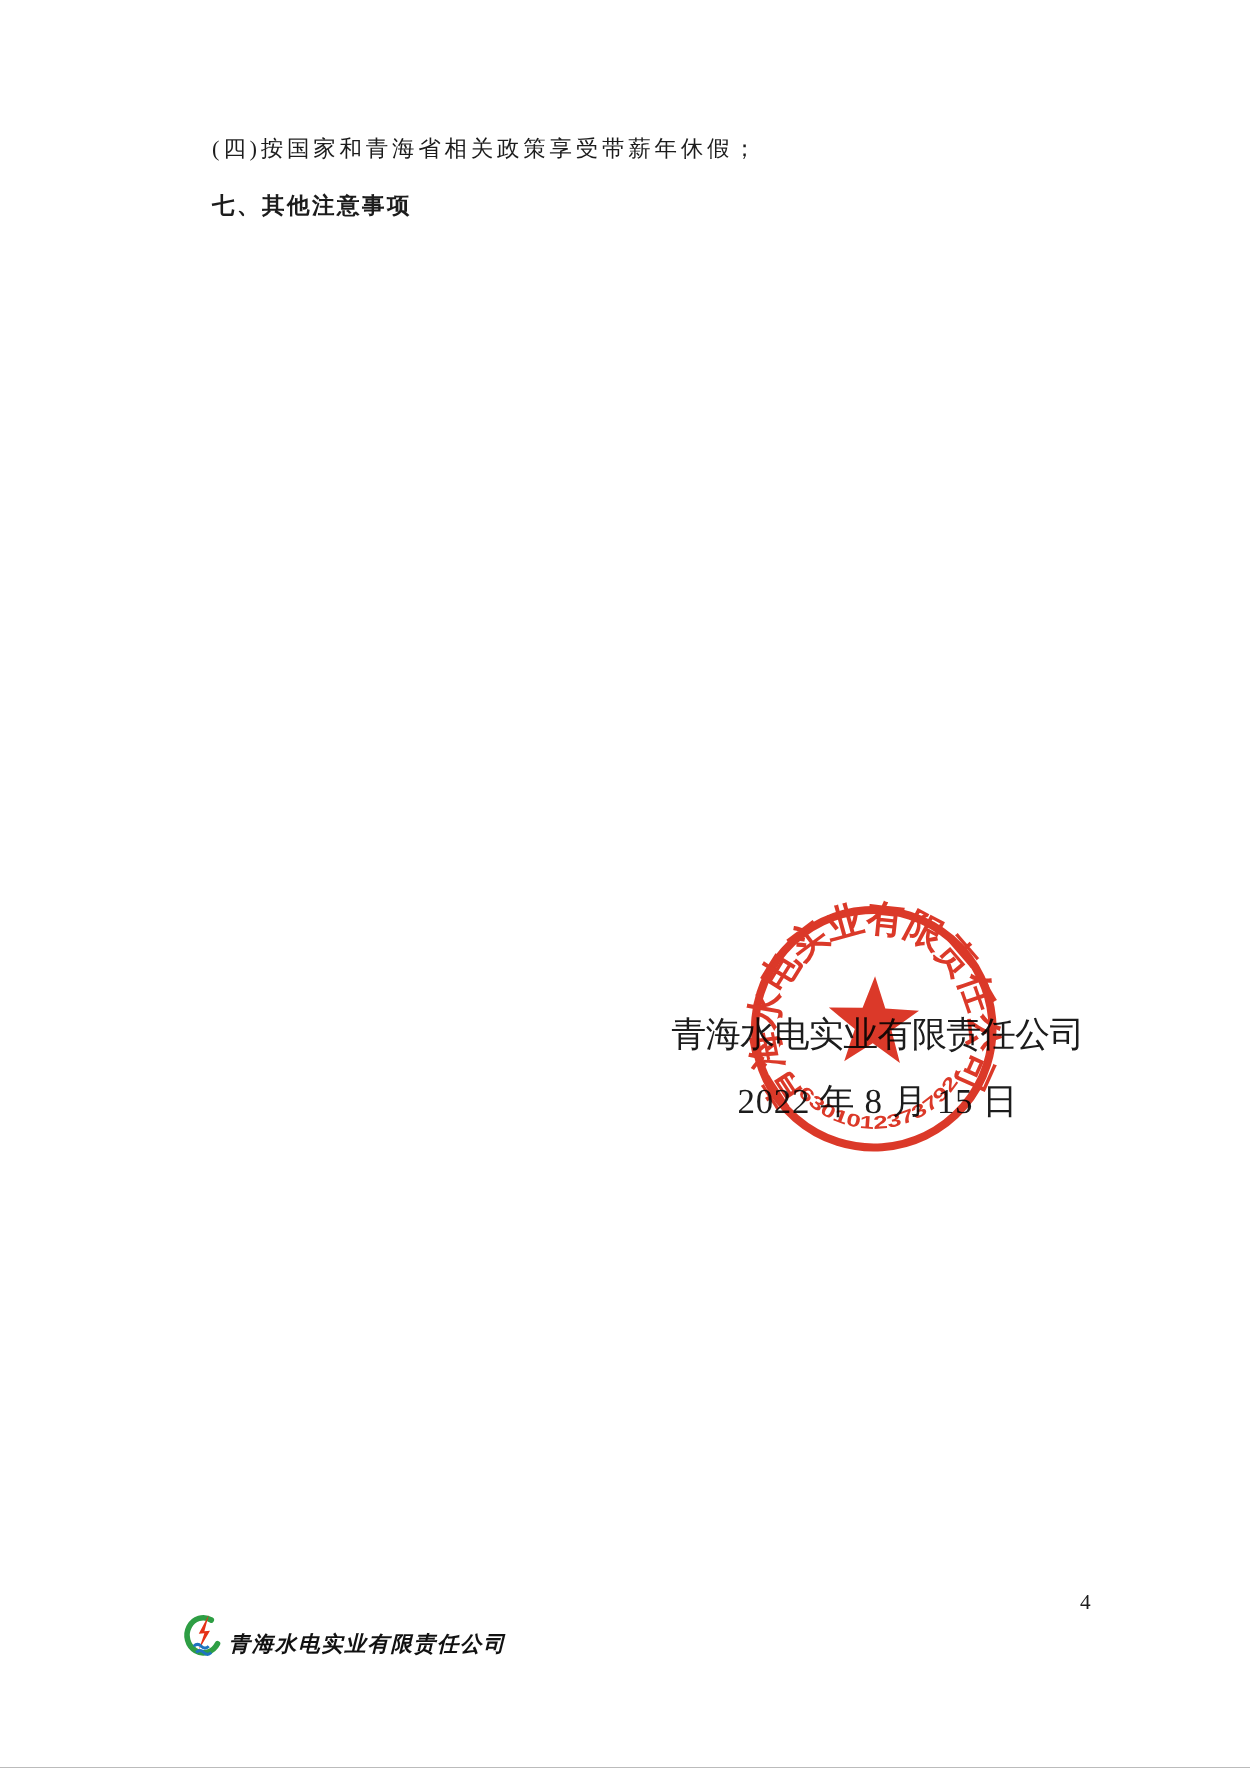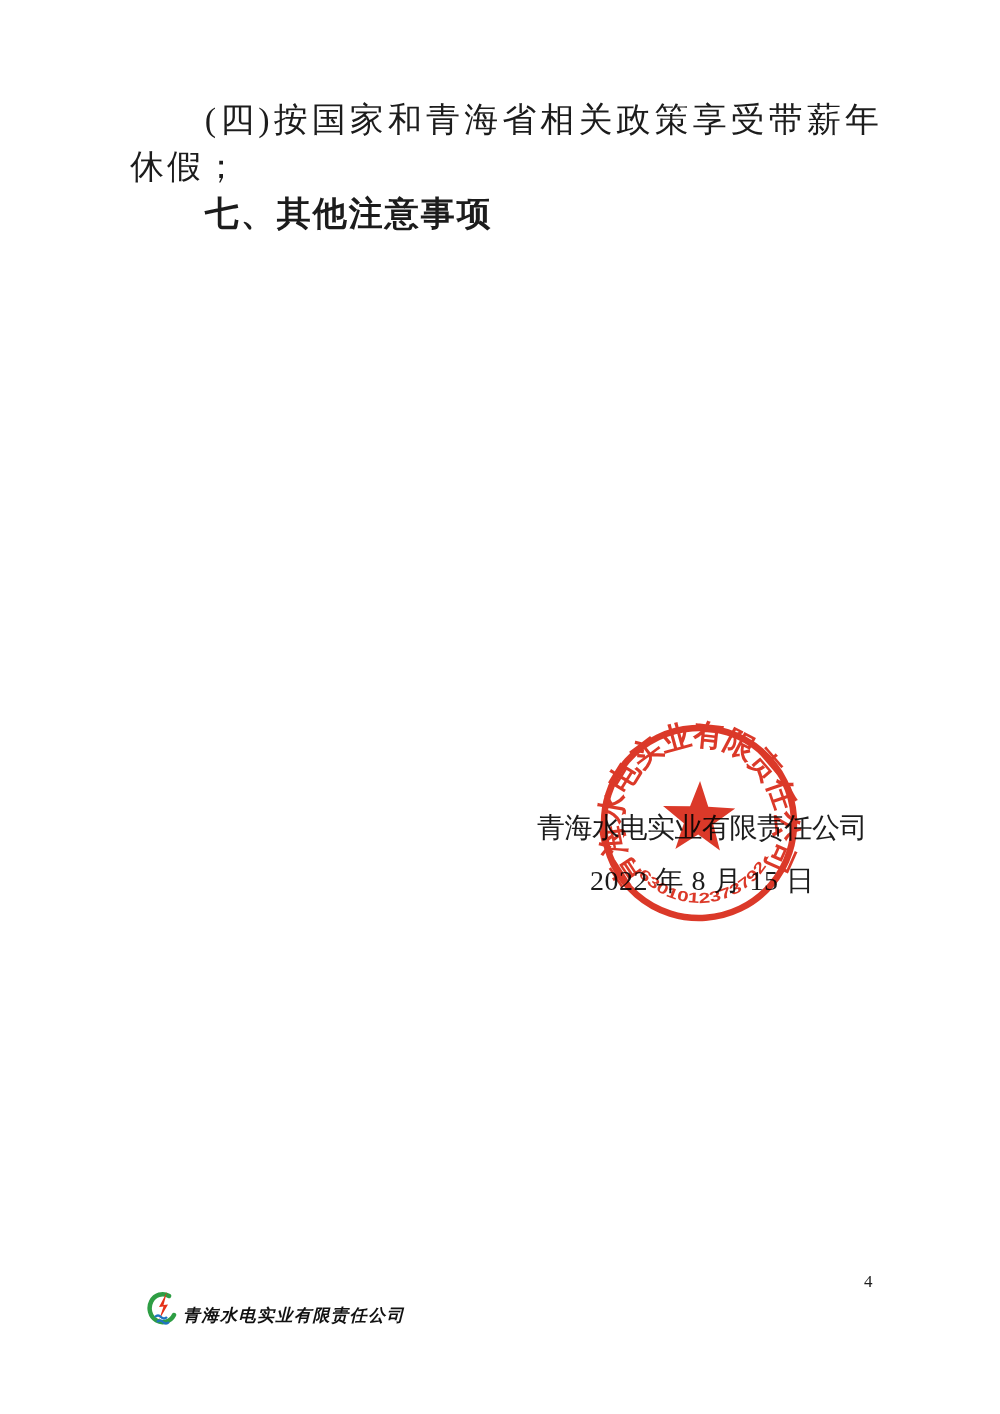--- a/index.html
+++ b/index.html
@@ -8,27 +8,27 @@
     width:1000px;height:1414px;
     margin:0 auto;
     background:#ffffff;
     overflow:hidden;
     font-family:"Liberation Serif","DejaVu Serif",serif;
     color:#1c1c1c;
   }
   .body-text{
     position:absolute;
     left:130px;top:96px;width:752px;
-    font-size:34px;line-height:47px;
+    font-size:18px;line-height:47px;
     letter-spacing:3px;
     text-align:justify;
   }
   .body-text p{margin:0;text-indent:2.2em;}
   .body-text .section-heading{
-    font-family:Liberation Sans, sans-serif;
+    font-family:Liberation Mono, monospace;
     font-weight:bold;
     letter-spacing:2px;
     text-indent:2.2em;
     margin:0;
   }
   .signature-company{
     position:absolute;
     left:537px;top:809px;
     font-size:28px;letter-spacing:-0.5px;
     white-space:nowrap;

